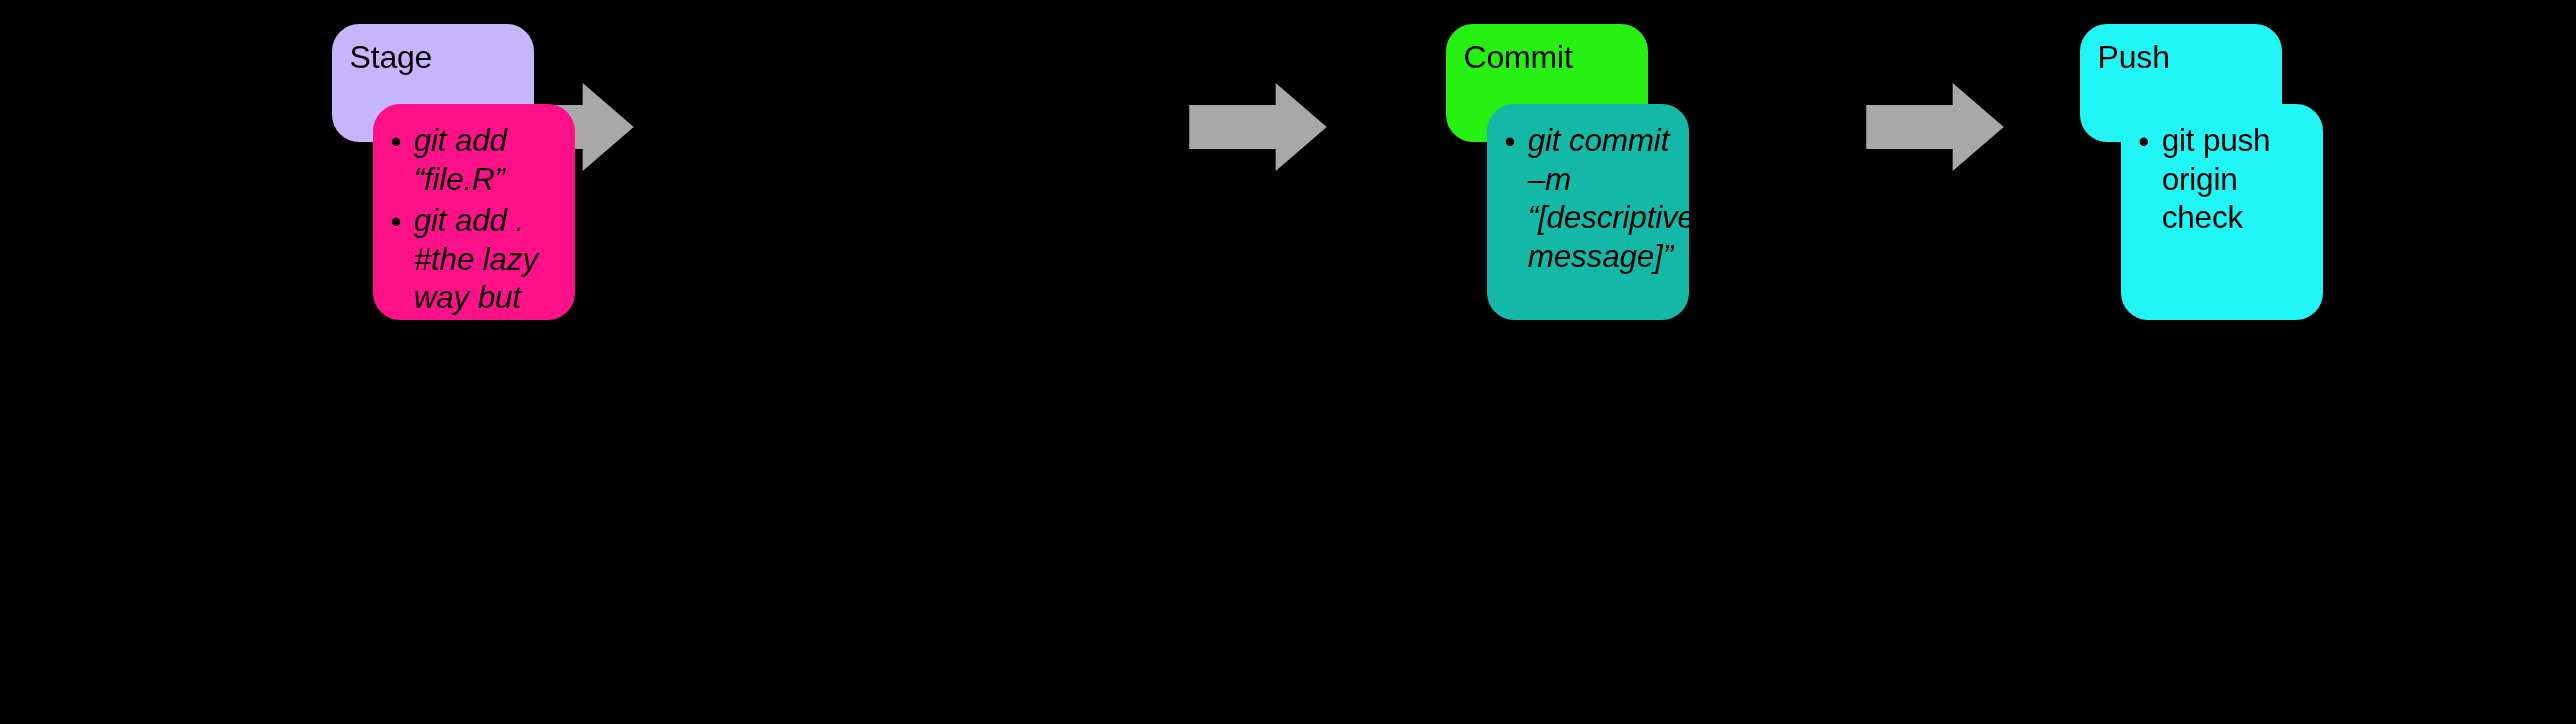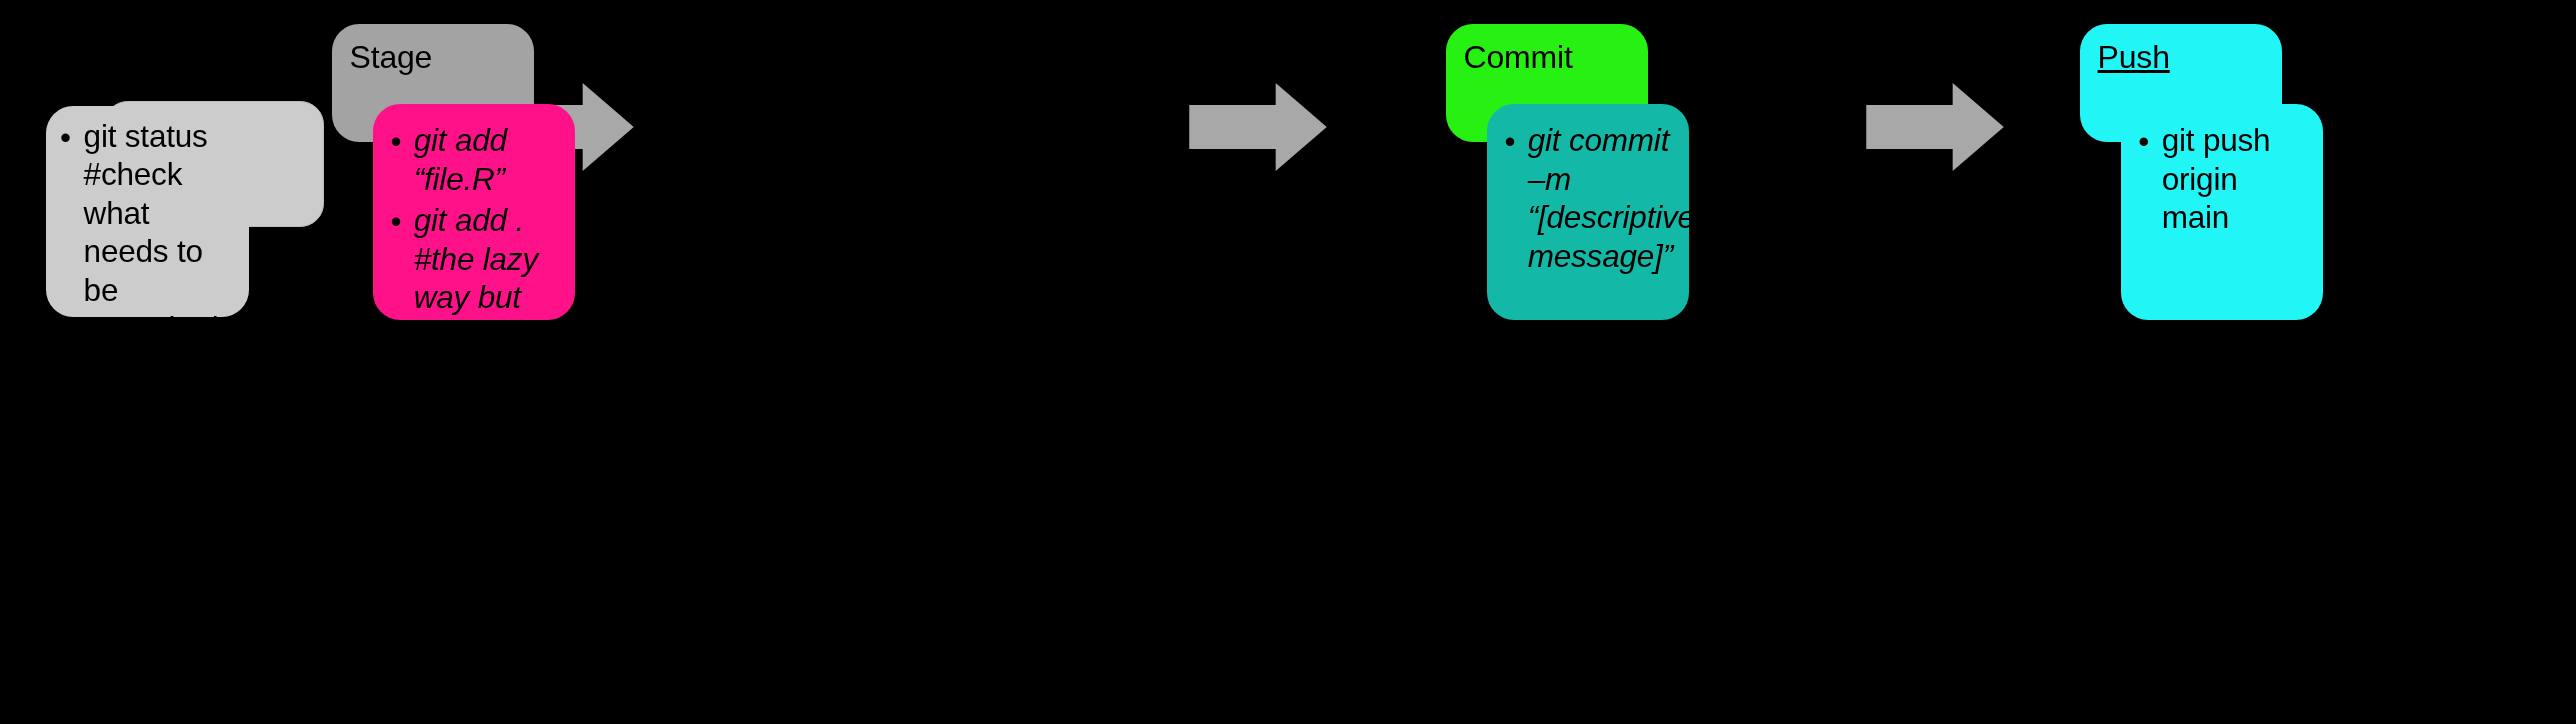--- a/index.html
+++ b/index.html
@@ -132,52 +132,42 @@
   #group-commit .bullet-item { font-size: 31.5px; padding-left: 25px; line-height: 1.22; }
   #group-commit .bullet-item::before { font-size: 31.5px; left: 1.6px; top: 0px; }
 
   
   #group-push { left: 2063px; width: 520px; }
   #group-push .header-card {
     left: 17.3px; top: 24.4px;
     width: 202px; height: 118px;
     background: #22f5f5;
   }
-  #group-push .header-title { font-size: 32px; left: 17.3px; top: 15.7px; text-decoration: underline; }
+  #group-push .header-title { font-size: 32px; left: 17.3px; top: 15.7px; }
   #group-push .content-card {
     left: 58px; top: 104px;
     width: 202px; height: 216px;
     background: #22f5f5;
   }
   #group-push .bullet-list { left: 15.7px; top: 17.3px; width: 175px; }
   #group-push .bullet-item { font-size: 31.5px; padding-left: 25px; line-height: 1.22; }
   #group-push .bullet-item::before { font-size: 31.5px; left: 1.6px; top: 0px; }
 </style>
 </head>
 <body>
 
 <div id="canvas" style="background: rgb(0, 0, 0);">
 
-  <div class="stage-group" id="group-status">
-    <div class="header-card" style="background: rgb(204, 204, 204);">
-      <div class="header-title"></div>
-    </div>
-    <div class="content-card" style="background: rgb(204, 204, 204);">
-      <ul class="bullet-list">
-        <li class="bullet-item">git status #check what needs to be commited</li>
-      </ul>
-    </div>
-  </div>
 
   <svg class="arrow" style="left:496px; top:83px;" width="138" height="88" viewBox="0 0 175 112">
     <polygon points="0,28 110,28 110,0 175,56 110,112 110,84 0,84" fill="#a8a8a8"></polygon>
   </svg>
 
   <div class="stage-group" id="group-stage">
-    <div class="header-card" style="background: #a3a3a3;">
+    <div class="header-card" style="background: #c4b5fd;">
       <div class="header-title">Stage</div>
     </div>
     <div class="content-card" style="background: rgb(255, 18, 137); font-style: italic;">
       <ul class="bullet-list">
         <li class="bullet-item">git add “file.R”</li>
         <li class="bullet-item">git add . #the lazy way but leads to errors</li>
       </ul>
     </div>
   </div>
 
@@ -199,19 +189,19 @@
   <svg class="arrow" style="left:1866px; top:83px;" width="138" height="88" viewBox="0 0 175 112">
     <polygon points="0,28 110,28 110,0 175,56 110,112 110,84 0,84" fill="#a8a8a8"></polygon>
   </svg>
 
   <div class="stage-group" id="group-push">
     <div class="header-card" style="background: rgb(34, 245, 245);">
       <div class="header-title">Push</div>
     </div>
     <div class="content-card" style="background: rgb(34, 245, 245);">
       <ul class="bullet-list">
-        <li class="bullet-item">git push origin main</li>
+        <li class="bullet-item">git push origin check</li>
       </ul>
     </div>
   </div>
 
 </div>
 
 
 </body></html>

